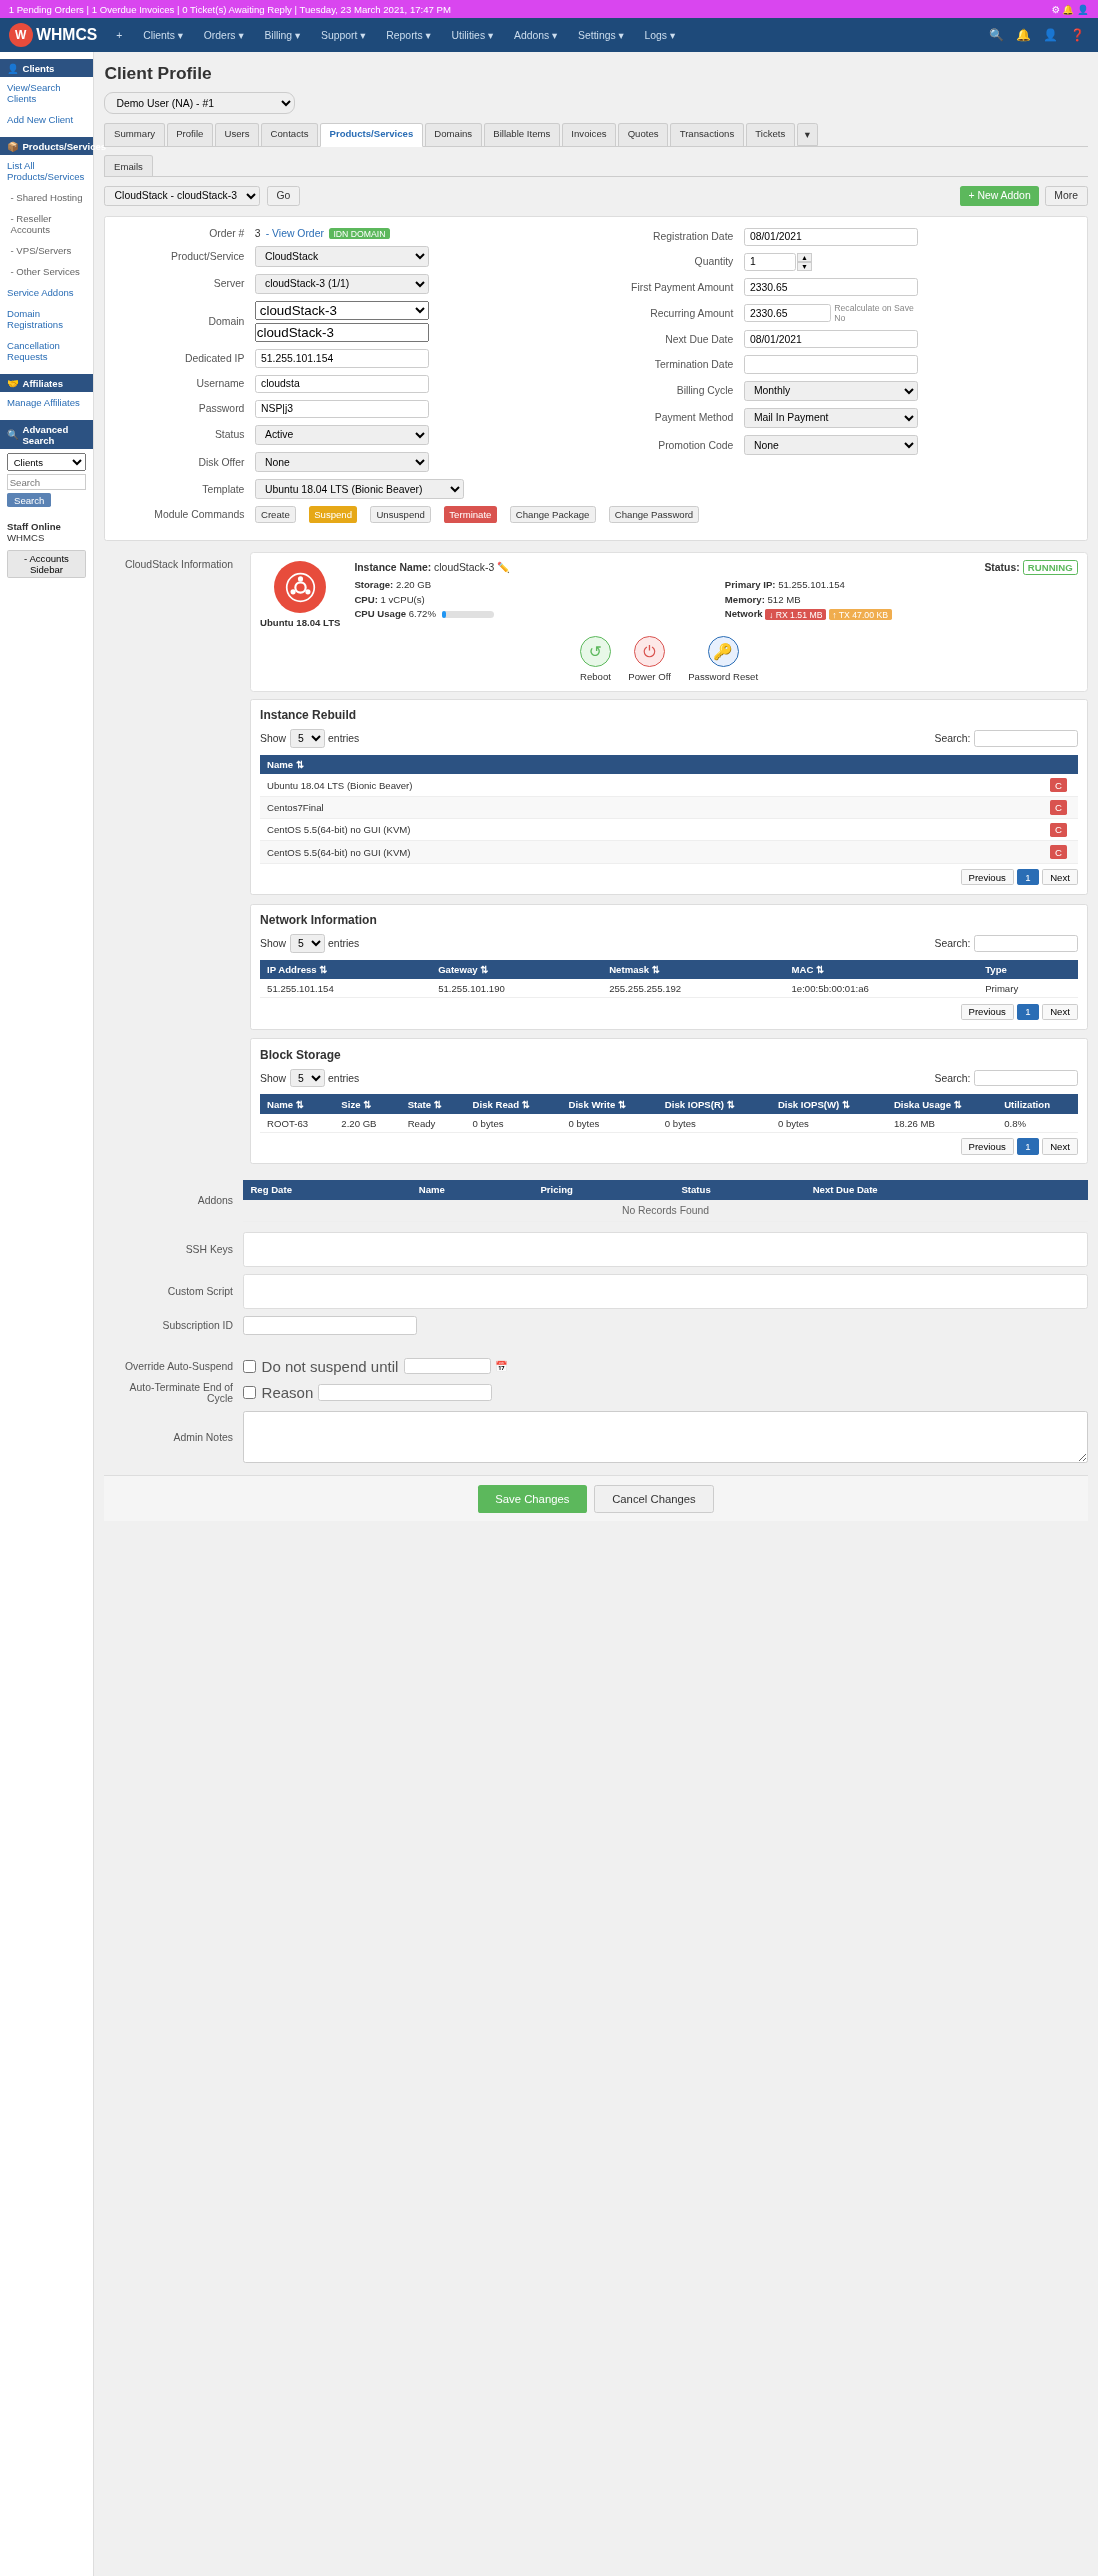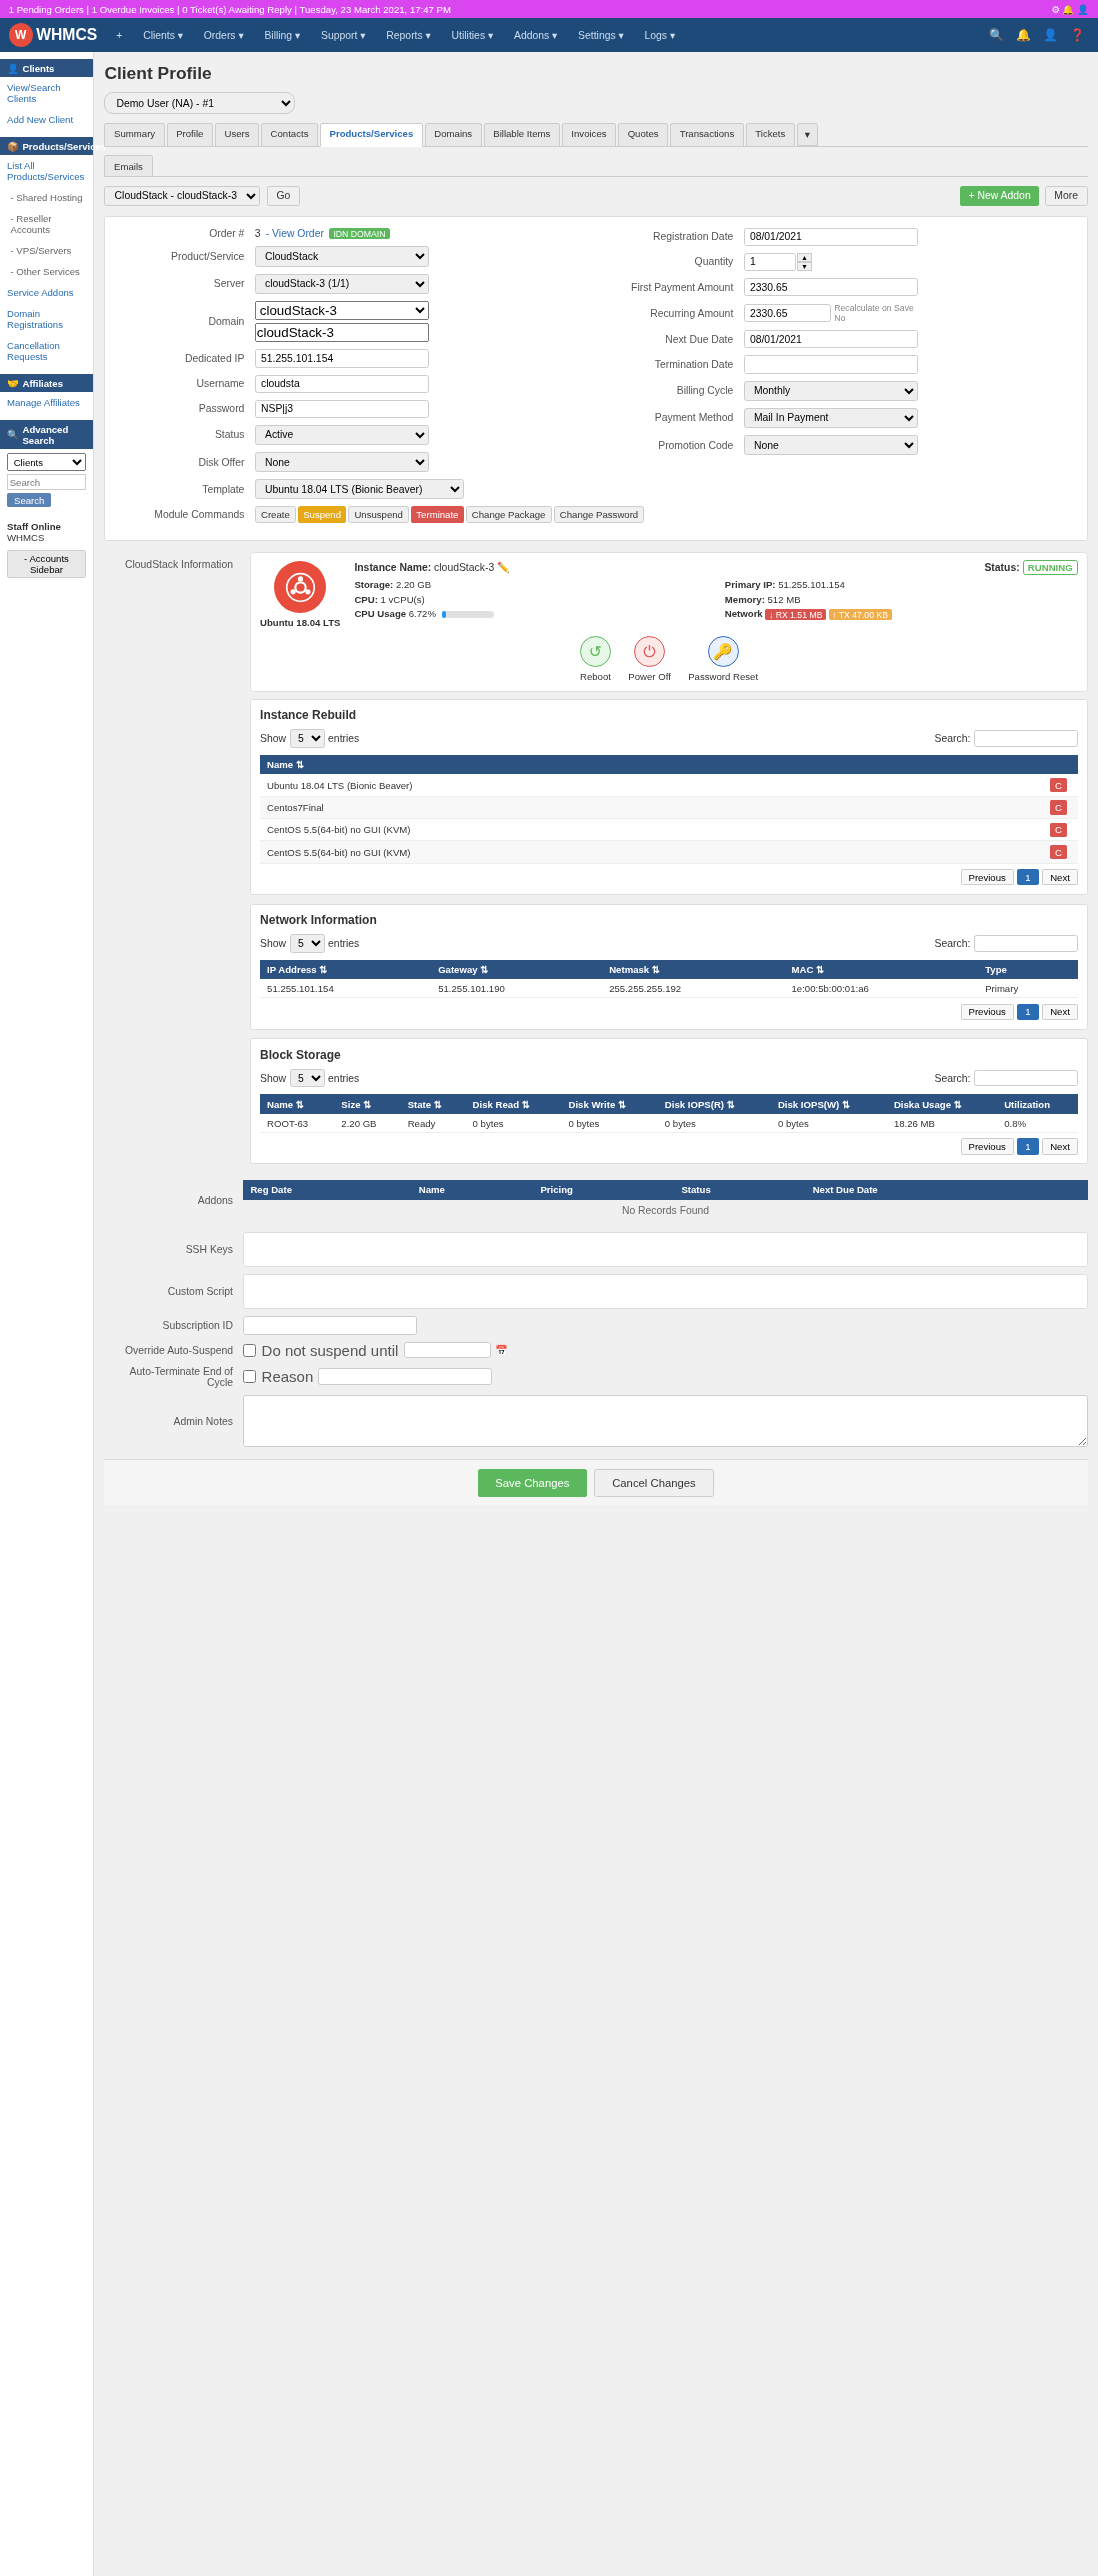--- a/index.html
+++ b/index.html
@@ -403,21 +403,21 @@
               <select>
                 <option>None</option>
               </select>
             </div>
           </div>
         </div>
       </div>
 
       <div class="form-row">
         <div class="form-label">Module Commands</div>
-        <div class="module-commands" style="margin:0; flex-wrap:wrap; display:flex; gap:2px;">
+        <div class="module-commands" style="margin:0; flex-wrap:wrap; display:flex; gap:13px;">
           <button class="btn btn-default btn-sm">Create</button>
           <button class="btn btn-warning btn-sm">Suspend</button>
           <button class="btn btn-default btn-sm">Unsuspend</button>
           <button class="btn btn-danger btn-sm">Terminate</button>
           <button class="btn btn-default btn-sm">Change Package</button>
           <button class="btn btn-default btn-sm">Change Password</button>
         </div>
       </div>
     </div>
 
@@ -647,21 +647,21 @@
       <div style="flex:1; border:0.9px solid #ddd; border-radius:2.6px; min-height:35px; background:#fff;"></div>
     </div>
 
     <div class="form-row" style="margin-top:7px;">
       <div class="form-label">Subscription ID</div>
       <div class="form-control">
         <input type="text" value="" style="width: 174px;">
       </div>
     </div>
 
-    <div class="form-row" style="margin-top:7px;">
+    <div class="form-row" style="margin-top:23px;">
       <div class="form-label">Override Auto-Suspend</div>
       <div class="checkbox-row">
         <input type="checkbox" style="">
         <label>Do not suspend until</label>
         <input type="text" value="" style="width: 87px; padding: 1.7px 3.5px; border: 0.9px solid rgb(204, 204, 204); border-radius: 2.6px; font-size: 10.4px;">
         <span style="cursor:pointer;">📅</span>
       </div>
     </div>
 
     <div class="form-row" style="margin-top:7px;">

